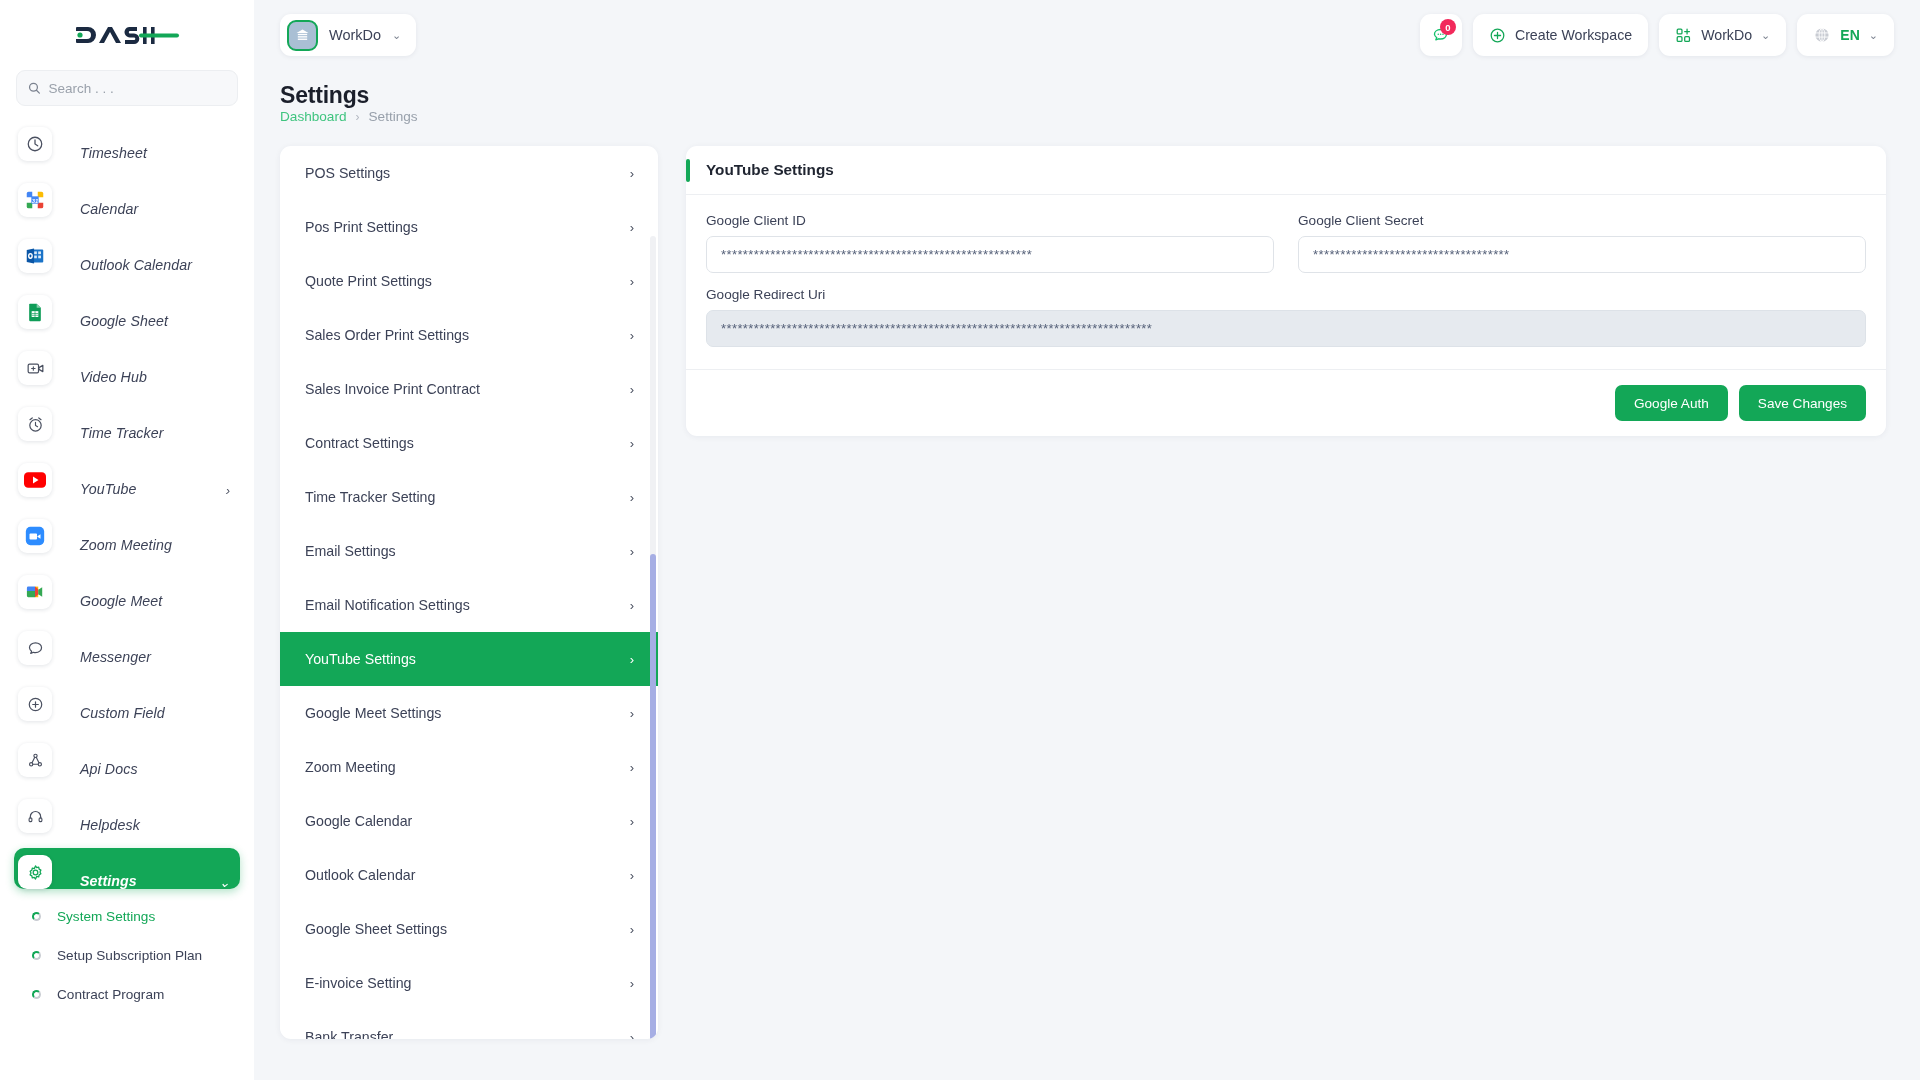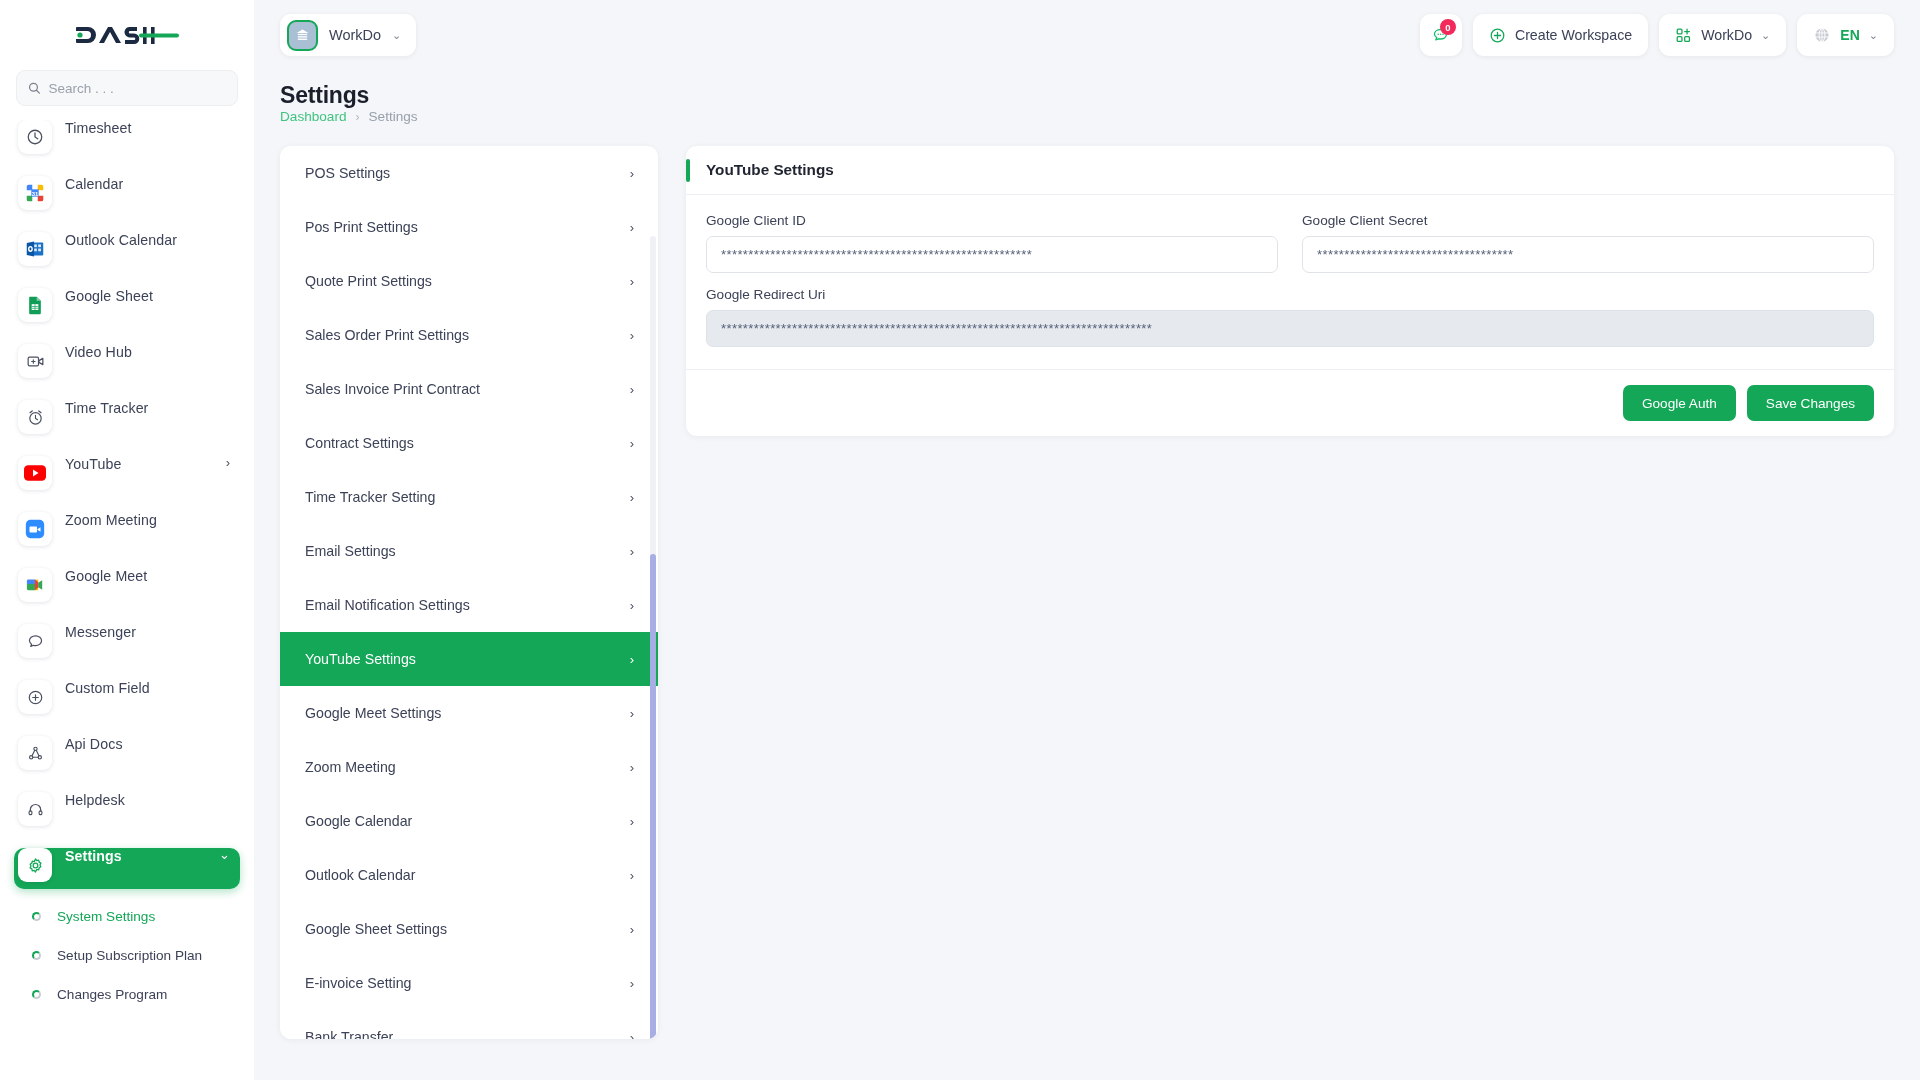--- a/index.html
+++ b/index.html
@@ -27,23 +27,23 @@
   }
   .search-box input {
     border: none; outline: none; background: transparent;
     font-family: "Liberation Sans", sans-serif; font-size: 13.5px;
     color: #6b7280; width: 100%;
   }
   .search-box input::placeholder { color: #9aa1ab; }
 
   .nav { flex: 1; overflow: hidden; padding: 0 14px; }
   .nav-item {
-    display: flex; align-items: flex-start; gap: 13px;
+    display: flex; align-items: flex-end; gap: 28px;
     height: 41px; margin-bottom: 15px; border-radius: 10px;
-    padding: 0 10px 0 4px; cursor: pointer; position: relative;
+    padding: 0 10px 0 4px; cursor: pointer; position: relative; font-style: italic;
   }
   .nav-ico {
     width: 34px; height: 34px; border-radius: 9px; background: #fff;
     box-shadow: 0 1px 4px rgba(20,30,60,.12);
     display: flex; align-items: center; justify-content: center;
     flex: 0 0 34px;
   }
   .nav-label { font-size: 14.2px; color: #3c4257; letter-spacing: .1px; }
   .nav-chev { margin-left: auto; color: #4a5060; font-size: 13px; line-height: 1; }
 
@@ -103,21 +103,21 @@
   }
   .lang-txt { color: #13a757; font-weight: bold; font-size: 14px; }
 
   .page-head { padding: 12px 26px 0 26px; }
   .page-title { font-size: 23px; font-weight: bold; color: #1b1f2b; letter-spacing: -.2px; }
   .crumbs { display: flex; align-items: center; gap: 9px; font-size: 13.6px; }
   .crumb-link { color: #3fc47f; cursor: pointer; }
   .crumb-sep { color: #b3b8c1; font-size: 12px; }
   .crumb-cur { color: #98a0ab; }
 
-  .content { flex: 1; display: flex; gap: 28px; padding: 22px 26px 0 26px; overflow: hidden; }
+  .content { flex: 1; display: flex; gap: 28px; padding: 22px 34px 0 26px; overflow: hidden; }
 
   
   .set-list-wrap {
     width: 378px; flex: 0 0 378px; background: #fff;
     border-radius: 11px; box-shadow: 0 1px 6px rgba(20,30,60,.06);
     overflow: hidden; position: relative; height: 893px;
   }
   .set-list { height: 100%; overflow: hidden; position: relative; }
   .set-item {
     height: 54px; display: flex; align-items: center;
@@ -373,21 +373,21 @@
     <div class="sub-item active">
       <span class="sub-dot"></span>
       <span class="sub-label">System Settings</span>
     </div>
     <div class="sub-item">
       <span class="sub-dot"></span>
       <span class="sub-label">Setup Subscription Plan</span>
     </div>
     <div class="sub-item">
       <span class="sub-dot"></span>
-      <span class="sub-label">Changes Program</span>
+      <span class="sub-label">Contract Program</span>
     </div>
 
   </nav>
 </aside>
 
 <div class="main">
 
   <header class="topbar">
     <div class="ws-pill">
       <span class="ws-avatar">

